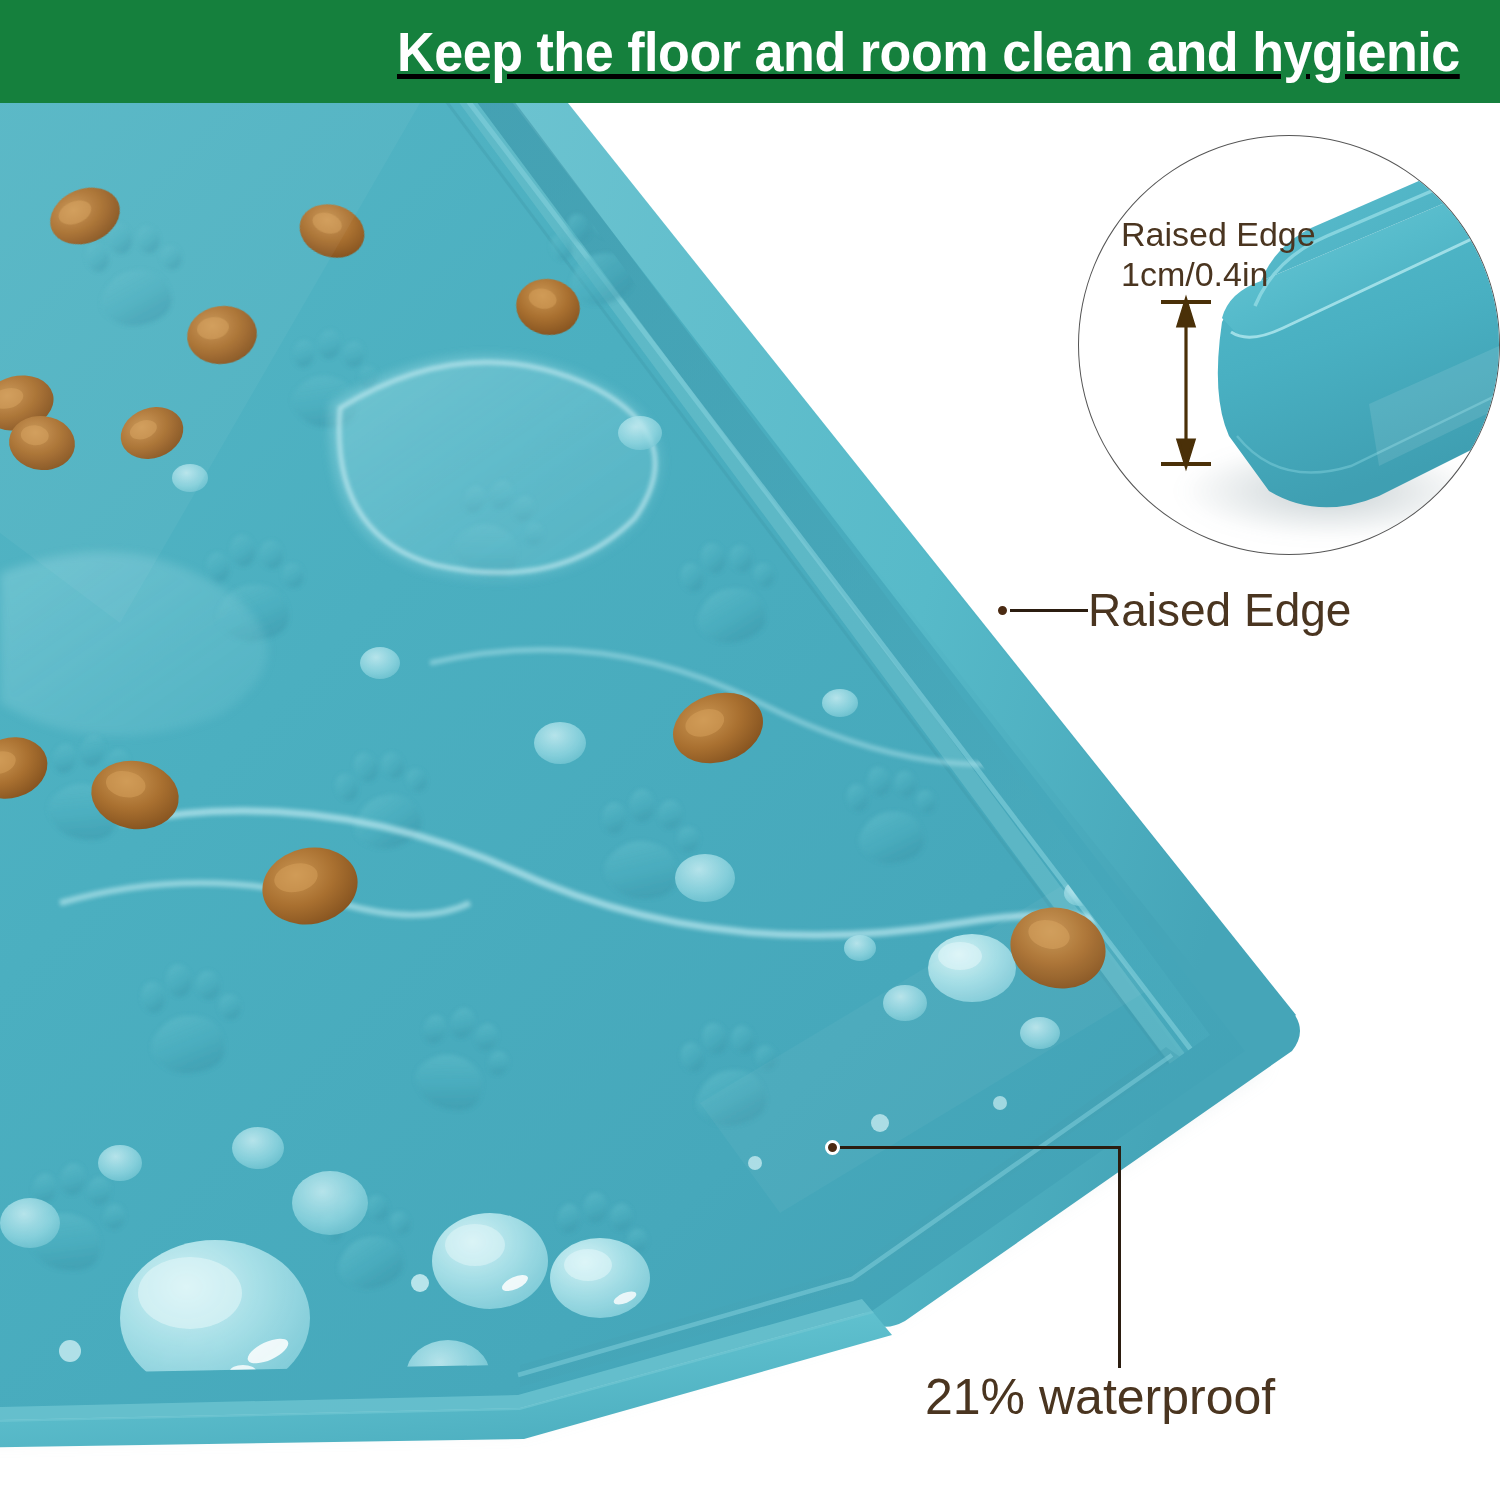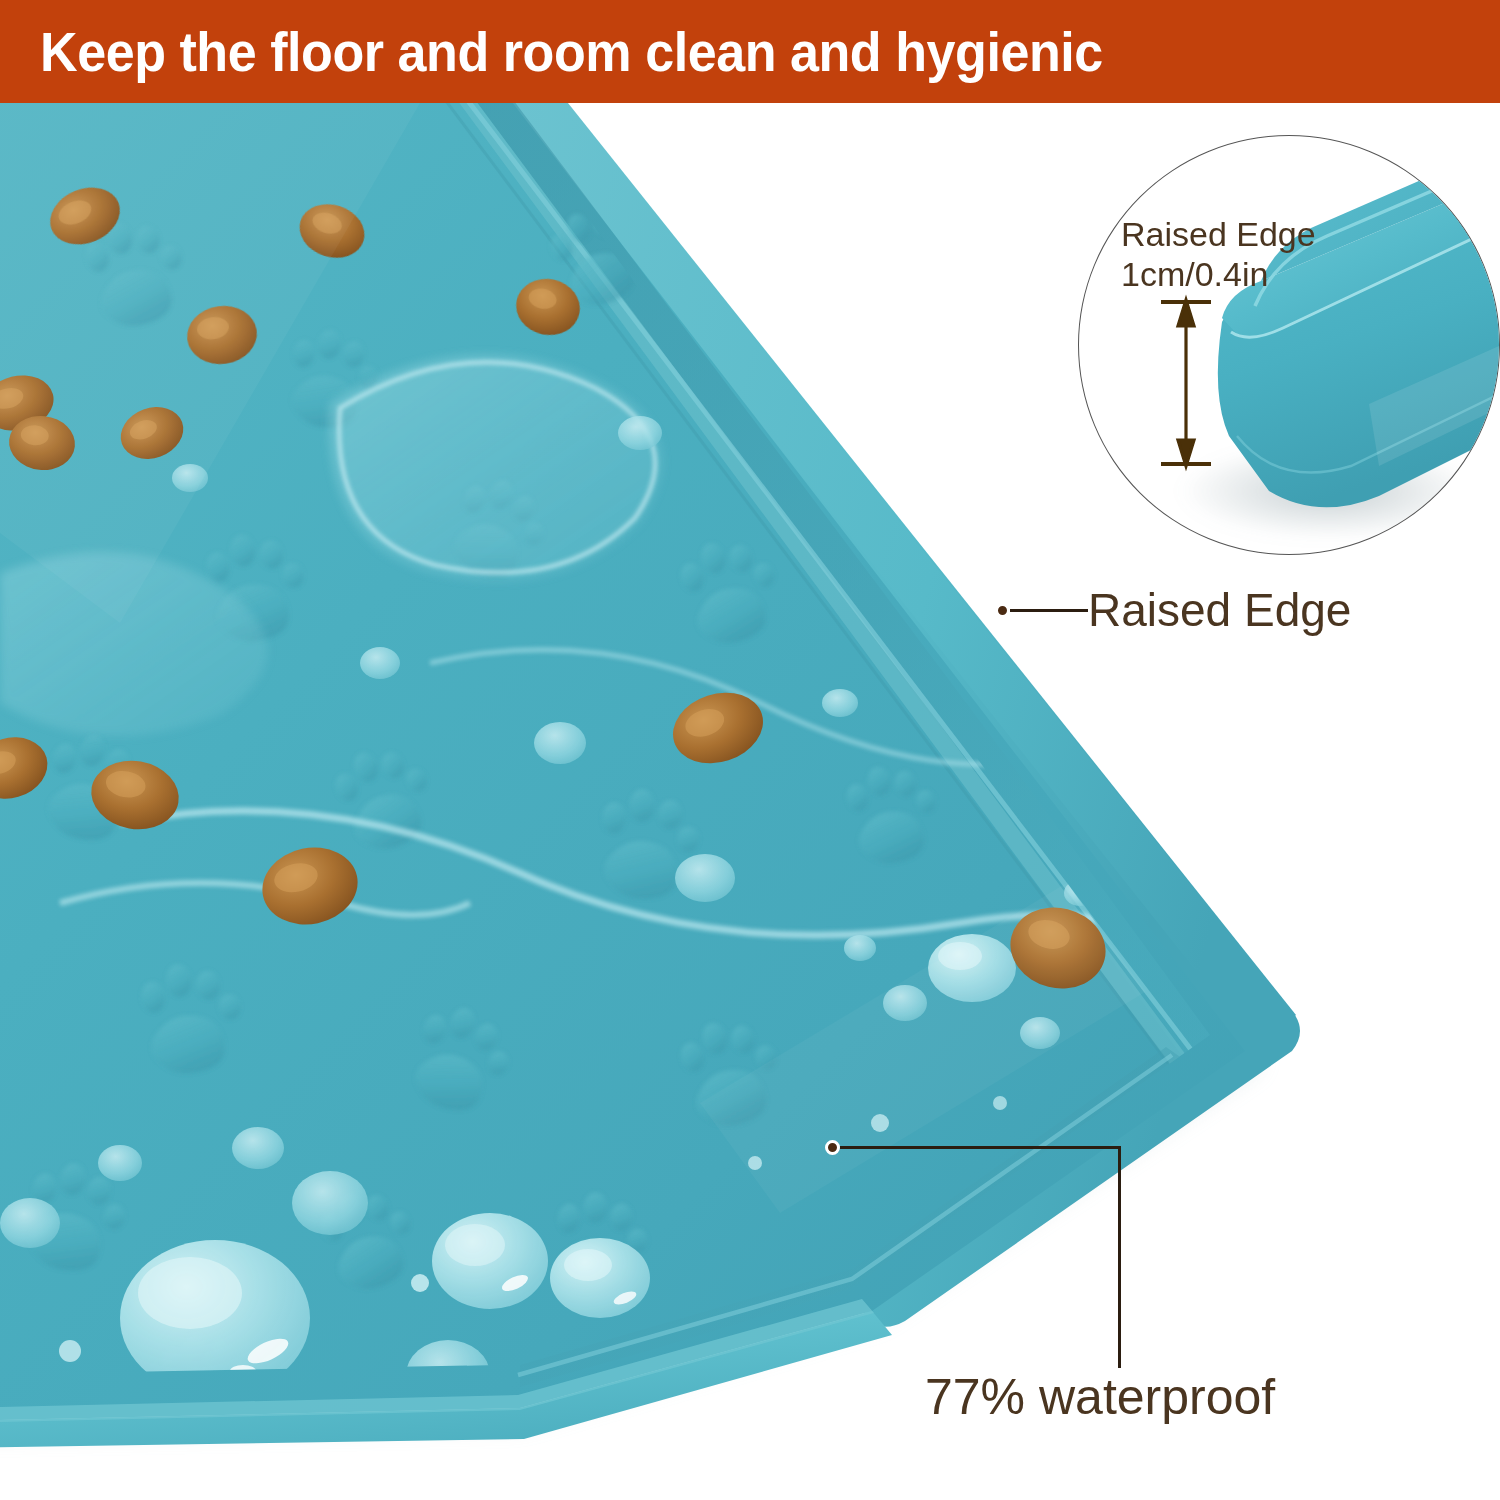--- a/index.html
+++ b/index.html
@@ -8,23 +8,24 @@
     width:1500px;height:1500px;
     background:#ffffff;
     font-family:"Liberation Sans", sans-serif;
     overflow:hidden;
   }
   #stage{position:relative;width:1500px;height:1500px;background:#fff;overflow:hidden;}
 
   
   .banner{
     position:absolute;left:0;top:0;width:1500px;height:103px;
-    background:#c2410c;
-    display:flex;align-items:center;justify-content:flex-start;
+    background:#15803d;
+    display:flex;align-items:center;justify-content:flex-end;
     z-index:60;
+    text-decoration:underline;
   }
   .banner-text{
     color:#ffffff;
     font-size:56px;
     font-weight:bold;
     letter-spacing:-0.5px;
     transform:scaleX(0.93);
     white-space:nowrap;
     text-align:center;
     font-family:"Liberation Sans", sans-serif;
@@ -444,21 +445,21 @@
     <div class="banner-text">Keep the floor and room clean and hygienic</div>
   </div>
 
   <div class="leader-dot" style="left:995px;top:603px;"></div>
   <div class="leader-line" style="left:1010px;top:609px;width:78px;height:3px;"></div>
   <div class="callout-label" id="label-raised-edge">Raised Edge</div>
 
   <div class="leader-dot" style="left:825px;top:1140px;"></div>
   <div class="leader-line" style="left:840px;top:1146px;width:280px;height:3px;"></div>
   <div class="leader-line" style="left:1118px;top:1146px;width:3px;height:222px;"></div>
-  <div class="callout-label" id="label-waterproof">77% waterproof</div>
+  <div class="callout-label" id="label-waterproof">21% waterproof</div>
 
   <div class="inset">
     <svg class="inset-svg" viewBox="0 0 420 418">
       <defs>
         <linearGradient id="cornTop" x1="0.1" y1="0" x2="0.9" y2="1">
           <stop offset="0%" stop-color="#6FC9D6"></stop>
           <stop offset="50%" stop-color="#56BBCB"></stop>
           <stop offset="100%" stop-color="#45A9BC"></stop>
         </linearGradient>
         <linearGradient id="cornSide" x1="0" y1="0" x2="0.3" y2="1">

